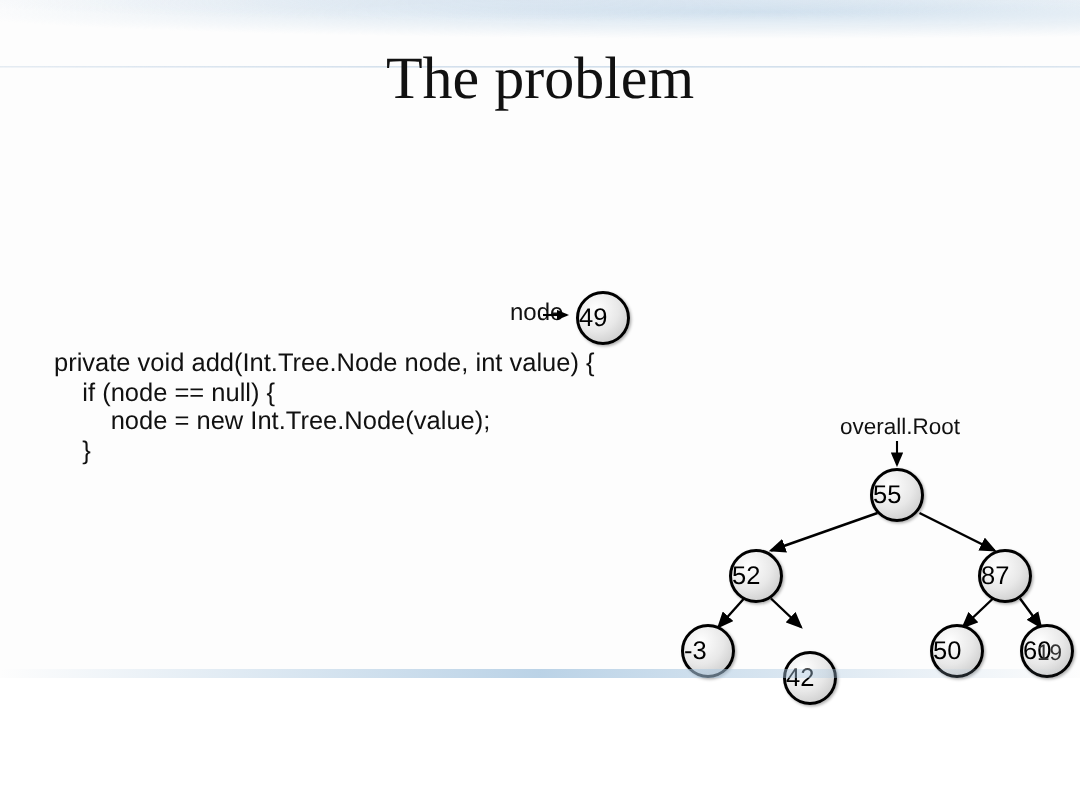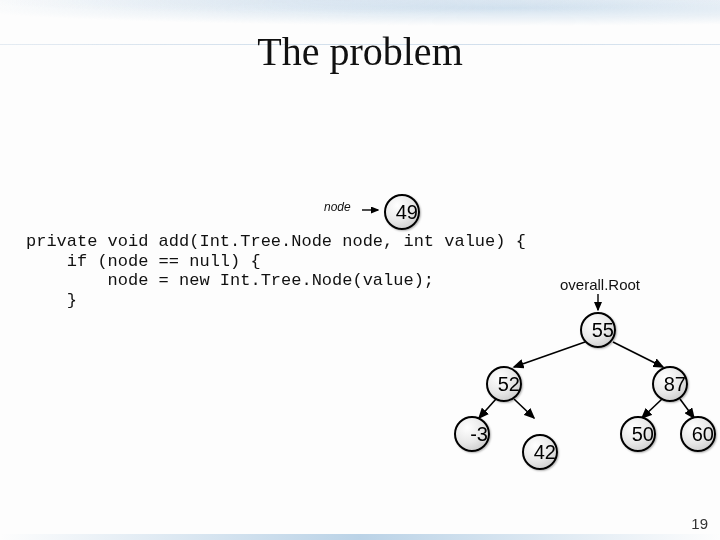--- a/index.html
+++ b/index.html
@@ -5,21 +5,21 @@
   * { box-sizing: border-box; }
   html, body {
     margin: 0; padding: 0;
     width: 720px; height: 540px;
     font-family: Georgia, 'Times New Roman', serif;
     background: #fff;
     overflow: hidden;
   }
   .slide {
     position: relative;
-    width: 720px; height: 540px;
+    width: 720px; height: 452px;
     background: linear-gradient(to bottom, #fdfdfd 0%, #fdfdfd 100%);
     padding-left: 39px;
   }
   .wave-band {
     position: absolute;
     top: 0; left: 0; width: 720px; height: 45px;
     background:
       radial-gradient(ellipse 800px 40px at 50% -10px, rgba(190,210,230,0.6) 0%, rgba(190,210,230,0) 60%),
       radial-gradient(ellipse 900px 30px at 70% 8px, rgba(170,200,225,0.5) 0%, rgba(170,200,225,0) 60%);
     border-bottom: 1px solid rgba(200,215,230,0.4);
@@ -40,34 +40,33 @@
   }
   .body-text .bullet {
     display: inline-block;
     font-family: 'Arial', sans-serif;
     font-size: 18px;
     vertical-align: 1px;
     margin-right: 2px;
   }
   .code-block {
     position: absolute;
-    top: 232px; left: 26px;
-    font-family: Liberation Mono, monospace;
+    top: 232px; left: 36px;
+    font-family: Liberation Sans, sans-serif;
     font-size: 17px;
     color: #111;
     white-space: pre;
     line-height: 1.15;
   }
   .node-label {
     position: absolute;
-    top: 200px; left: 324px;
+    top: 200px; left: 340px;
     font-family: Arial, sans-serif;
-    font-size: 12px;
+    font-size: 16px;
     color: #111;
-    font-style: italic;
   }
   .node-arrow {
     position: absolute;
     top: 204px; left: 362px;
     width: 18px; height: 10px;
   }
   .overall-root-label {
     position: absolute;
     top: 276px; left: 560px;
     font-family: Arial, sans-serif;
@@ -79,24 +78,24 @@
     position: absolute;
     top: 194px; left: 380px;
     width: 320px; height: 240px;
   }
   .tnode {
     position: absolute;
     width: 36px; height: 36px;
     border-radius: 50%;
     border: 2px solid #000;
     background: radial-gradient(circle at 35% 30%, #fff 0%, #e8e8e8 50%, #bfbfbf 100%);
-    text-align: right;
+    text-align: left;
     line-height: 32px;
     font-family: Arial, sans-serif;
-    font-size: 20px;
+    font-size: 17px;
     box-shadow: 1px 1px 2px rgba(0,0,0,0.3);
   }
   .pagenum {
     position: absolute;
     right: 12px; bottom: 8px;
     font-family: Arial, sans-serif;
     font-size: 15px;
     color: #333;
   }
   .footer-line {

